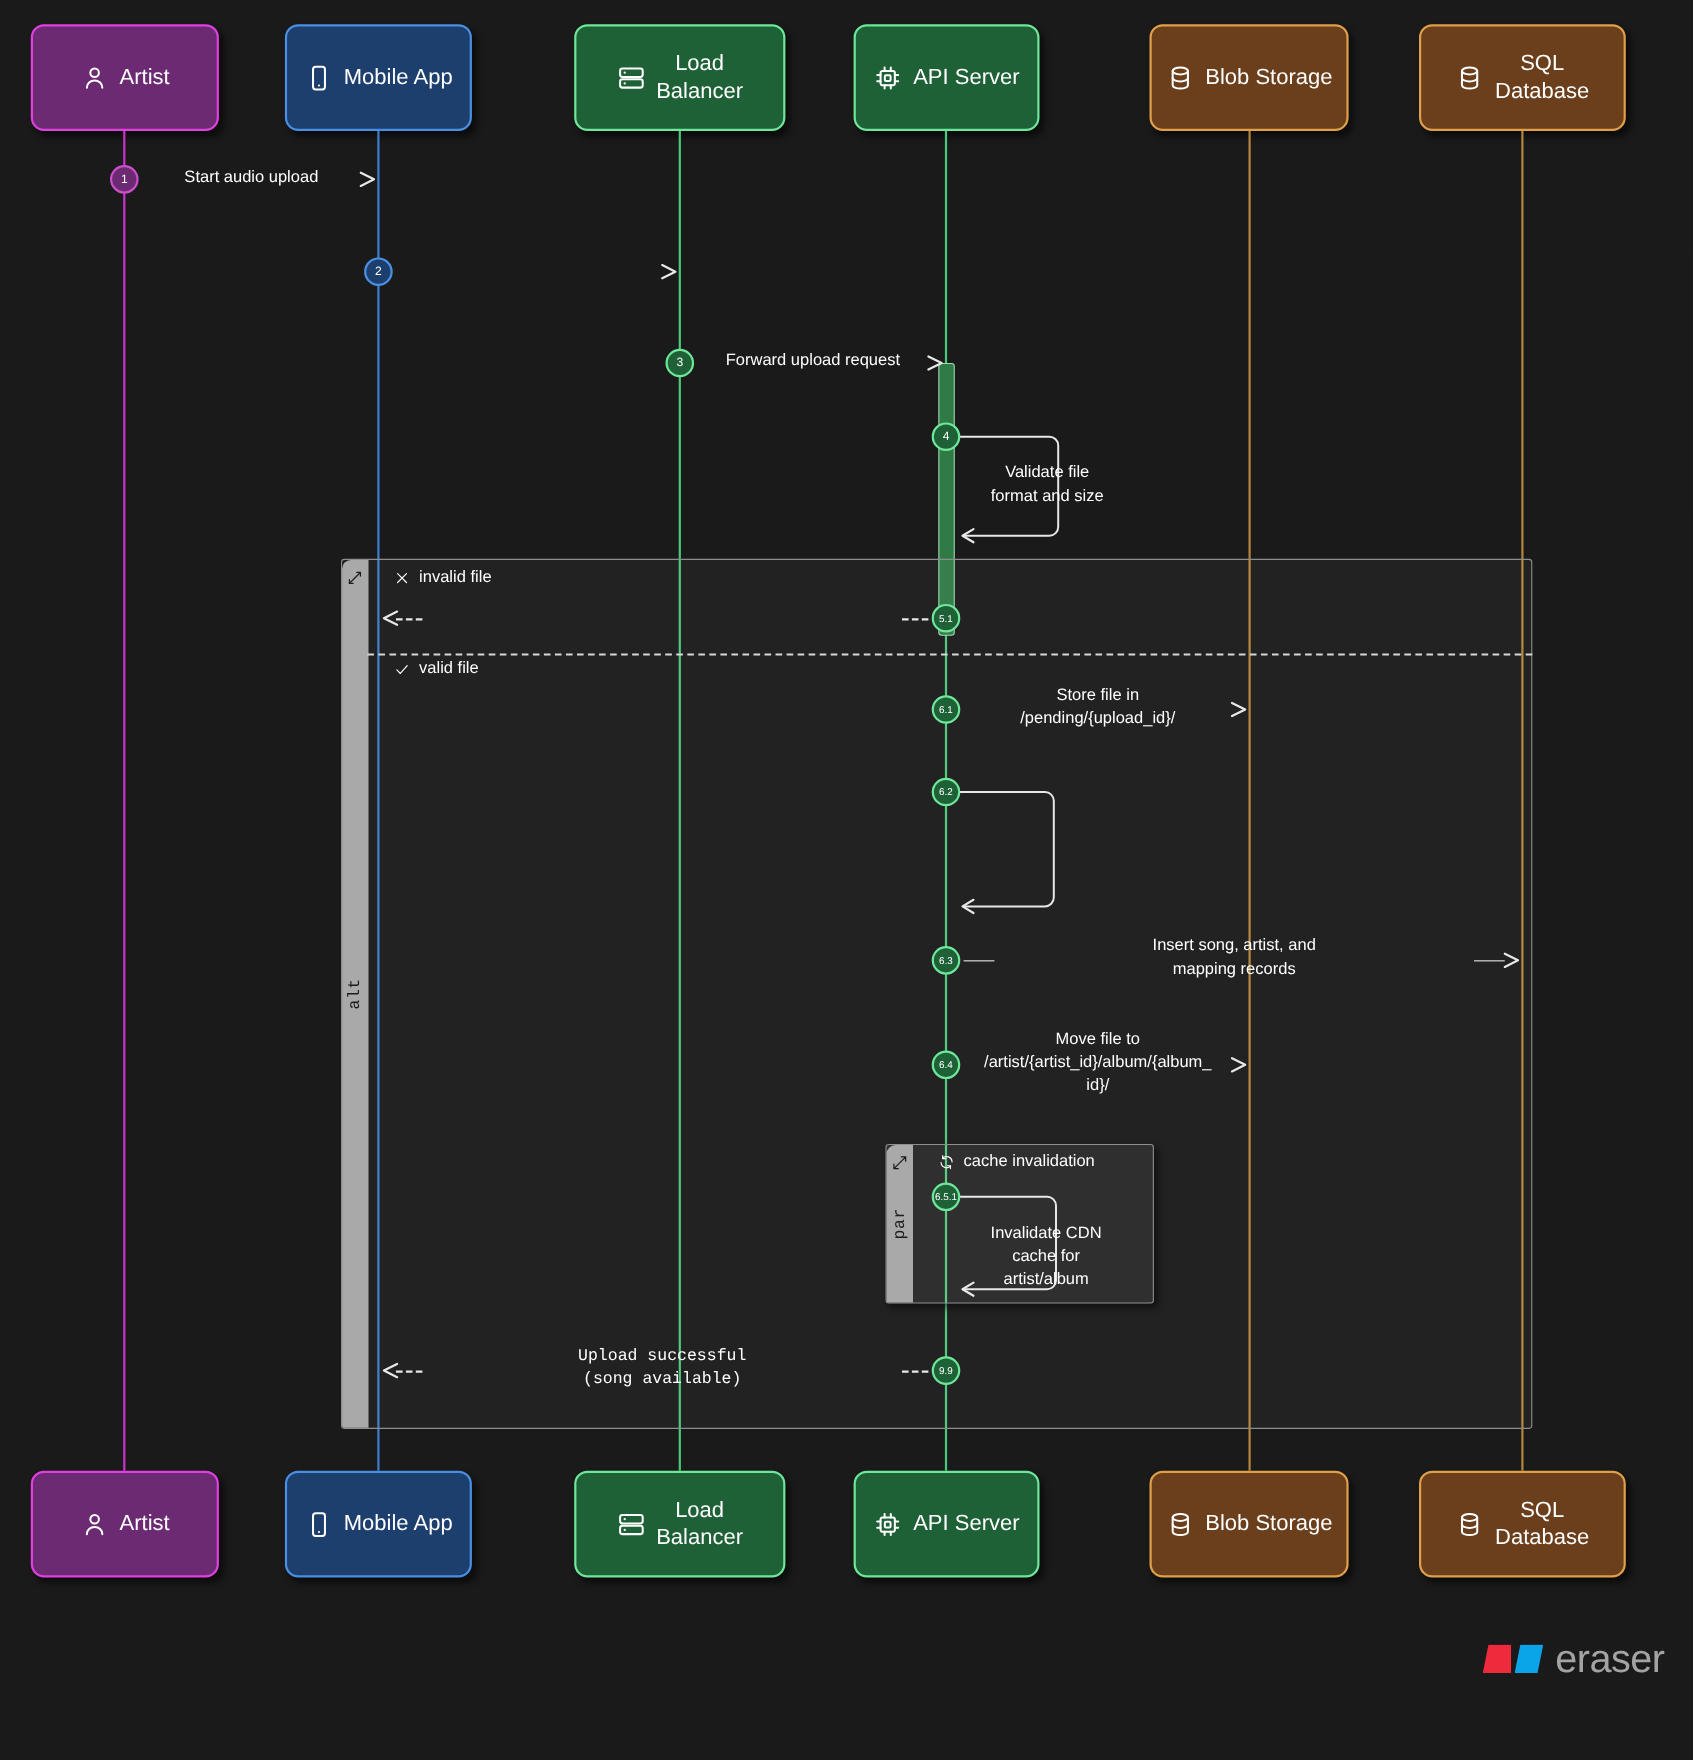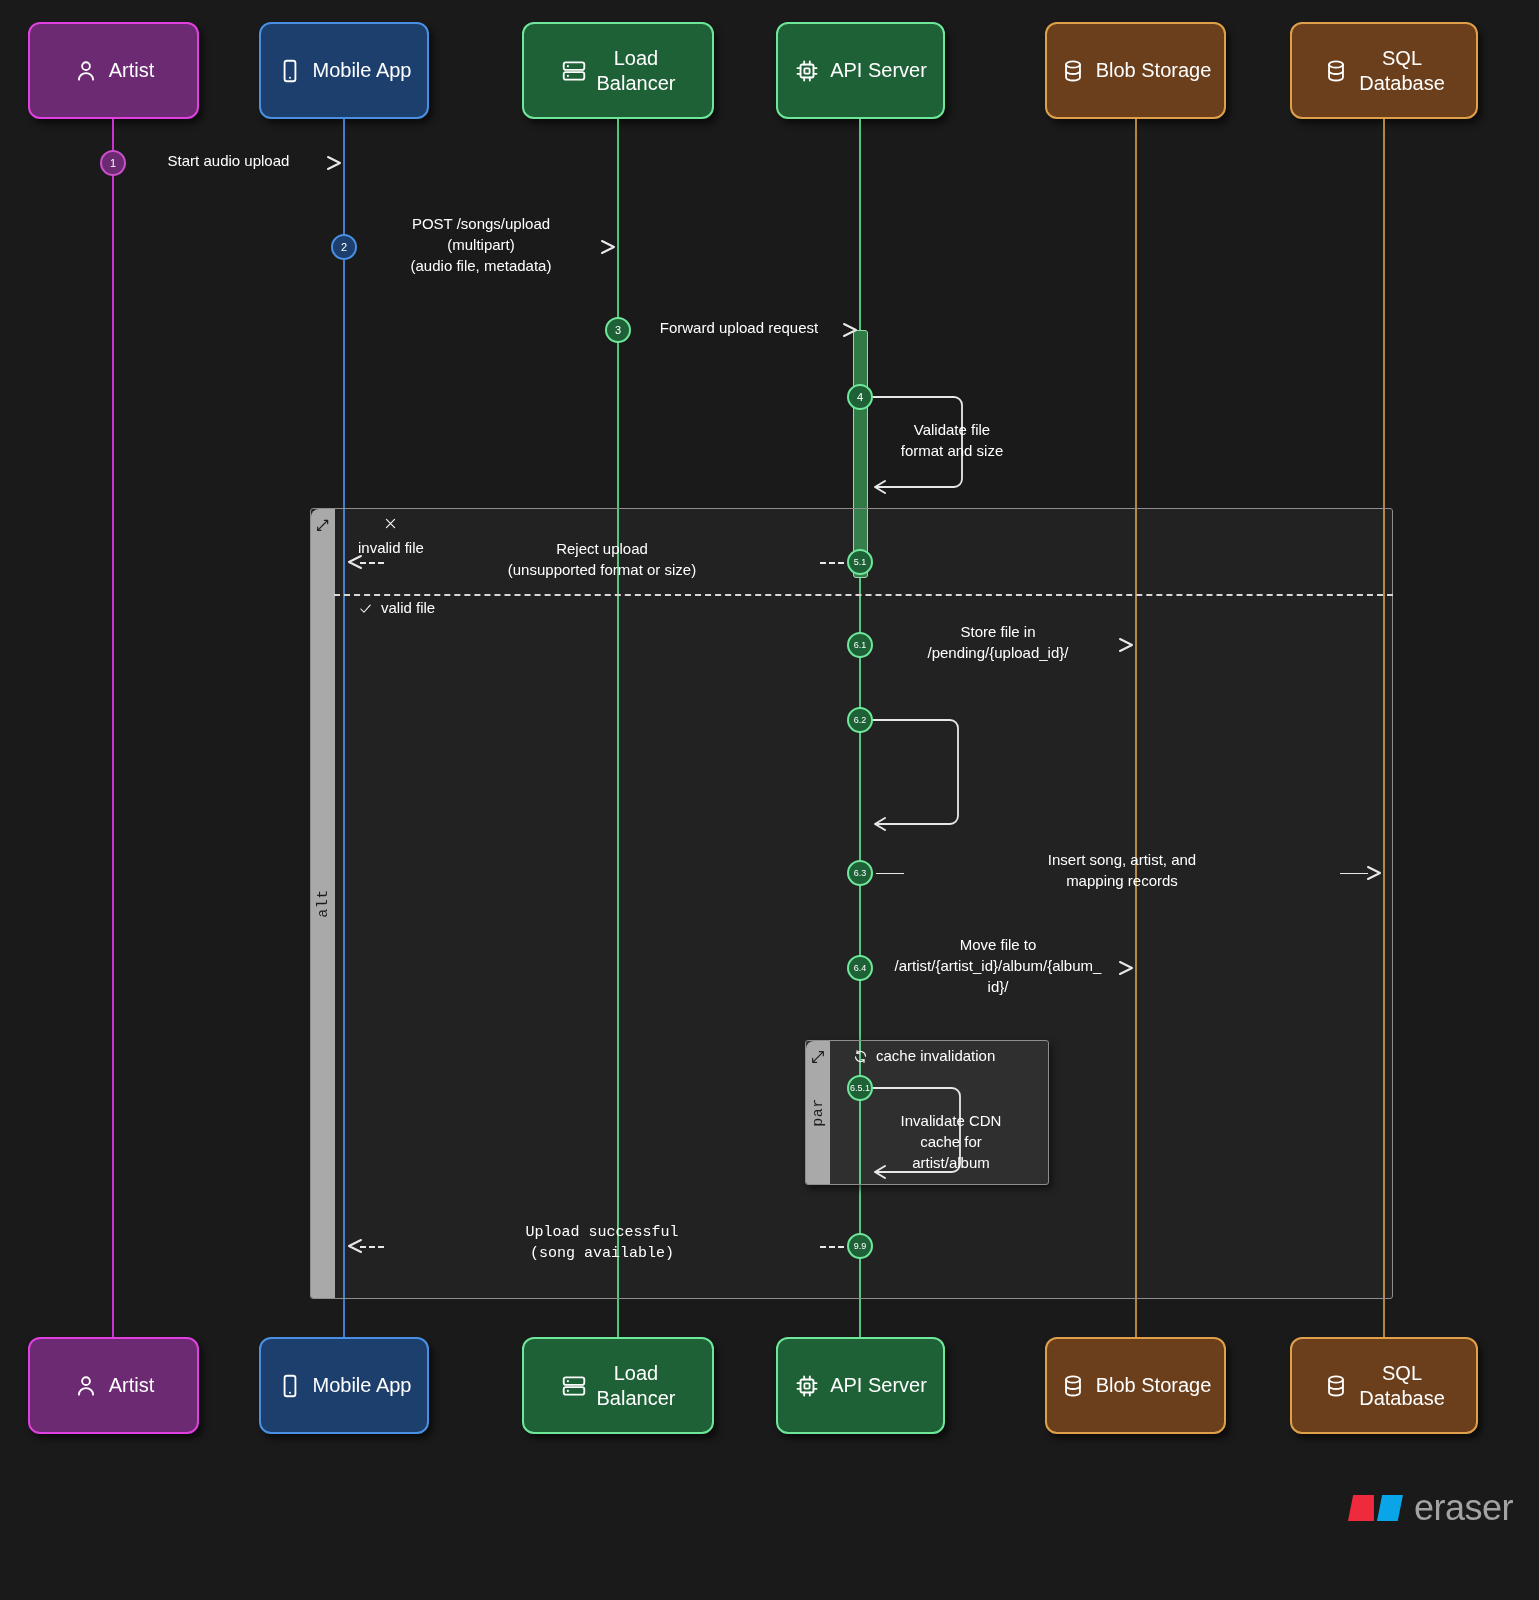--- a/index.html
+++ b/index.html
@@ -195,21 +195,21 @@
     <div class="lifeline" style="left: 1383px; top: 119px; height: 1218px; background: rgb(181, 133, 60);"></div>
     <div class="group" style="left: 310px; top: 508px; width: 1083px; height: 791px;">
       <div class="gtab">
         <div class="gtabicon"><svg width="16" height="16" viewBox="0 0 24 24">
             <path d="M4 20l8-8M12 12l7-7M19 5h-5M19 5v5" stroke="#1c1c1c" fill="none" stroke-width="1.7" stroke-linecap="round" stroke-linejoin="round"></path>
             <path d="M4 20v-5M4 20h5" stroke="#1c1c1c" fill="none" stroke-width="1.7" stroke-linecap="round" stroke-linejoin="round"></path>
           </svg></div>
         <div class="gtabtext">alt</div>
       </div>
     </div>
-    <div class="glabel" style="left: 358px; top: 516px; flex-direction: column;">
+    <div class="glabel" style="left: 358px; top: 516px;">
       <span style="display: flex;">
         <svg width="15" height="15" viewBox="0 0 24 24">
           <path d="M5.5 5.5l13 13M18.5 5.5l-13 13" stroke="#ffffff" fill="none" stroke-width="1.7" stroke-linecap="round" stroke-linejoin="round"></path>
         </svg>
       </span>
       <span>invalid file</span>
     </div>
     <div class="divider" style="left: 334px; top: 594px; width: 1059px;"></div>
     <div class="glabel" style="left: 358px; top: 599px;">
       <span style="display: flex;">
@@ -236,41 +236,36 @@
         </svg>
       </span>
       <span>cache invalidation</span>
     </div>
     <div class="activation" style="left: 853px; top: 330px; width: 15px; height: 248px; background: rgb(47, 122, 69); border: 1.5px solid rgb(154, 216, 174);"></div>
     <div class="msglabel" style="left: 133px; width: 191px; top: 149.5px;">Start audio upload</div>
     <div class="arrowhead" style="top: 155px; left: 326px;"><svg width="18" height="16" viewBox="0 0 18 16">
         <path d="M2 2l12 6-12 6" stroke="#e8e8e8" fill="none" stroke-width="2" stroke-linecap="round" stroke-linejoin="round"></path>
       </svg></div>
     <div class="seqnum" style="left: 100px; top: 150px; background: rgb(107, 42, 114); border-color: rgb(204, 79, 204);">1</div>
-    <div class="msglabel" style="left: 364px; width: 234px; top: 212.5px;">POST /songs/upload
-(multipart)
-(audio file, metadata)</div>
     <div class="arrowhead" style="top: 239px; left: 600px;"><svg width="18" height="16" viewBox="0 0 18 16">
         <path d="M2 2l12 6-12 6" stroke="#e8e8e8" fill="none" stroke-width="2" stroke-linecap="round" stroke-linejoin="round"></path>
       </svg></div>
     <div class="seqnum" style="left: 331px; top: 234px; background: rgb(29, 63, 110); border-color: rgb(74, 144, 226);">2</div>
     <div class="msglabel" style="left: 638px; width: 202px; top: 316.5px;">Forward upload request</div>
     <div class="arrowhead" style="top: 322px; left: 842px;"><svg width="18" height="16" viewBox="0 0 18 16">
         <path d="M2 2l12 6-12 6" stroke="#e8e8e8" fill="none" stroke-width="2" stroke-linecap="round" stroke-linejoin="round"></path>
       </svg></div>
     <div class="seqnum" style="left: 605px; top: 317px; background: rgb(31, 97, 54); border-color: rgb(110, 231, 154);">3</div>
     <div class="selfloop" style="left: 860px; top: 393px;"><svg width="128" height="104" viewBox="0 0 128 104">
         <path d="M4 4 H 94 a8 8 0 0 1 8 8 V 86 a8 8 0 0 1 -8 8 H 16" stroke="#e8e8e8" fill="none" stroke-width="1.8" stroke-linejoin="round"></path>
         <path d="M25 88 L15 94 L25 100" stroke="#e8e8e8" fill="none" stroke-width="2" stroke-linecap="round" stroke-linejoin="round"></path>
       </svg></div>
     <div class="msglabel" style="left: 890px; width: 124px; top: 419px;">Validate file
 format and size</div>
     <div class="seqnum" style="left: 847px; top: 384px; background: rgb(31, 97, 54); border-color: rgb(110, 231, 154);">4</div>
-    <div class="msglabel" style="left: 392px; width: 420px; top: 538px;">Reject upload
-(unsupported format or size)</div>
     <div class="mline dashed" style="left: 360px; top: 562px; width: 24px;"></div>
     <div class="mline dashed" style="left: 820px; top: 562px; width: 24px;"></div>
     <div class="arrowhead" style="top: 554px; left: 345px;"><svg width="18" height="16" viewBox="0 0 18 16">
         <path d="M16 2L4 8l12 6" stroke="#e8e8e8" fill="none" stroke-width="2" stroke-linecap="round" stroke-linejoin="round"></path>
       </svg></div>
     <div class="seqnum small" style="left: 847px; top: 549px; background: rgb(31, 97, 54); border-color: rgb(110, 231, 154);">5.1</div>
     <div class="msglabel" style="left: 880px; width: 236px; top: 621px;">Store file in
 /pending/{upload_id}/</div>
     <div class="arrowhead" style="top: 637px; left: 1118px;"><svg width="18" height="16" viewBox="0 0 18 16">
         <path d="M2 2l12 6-12 6" stroke="#e8e8e8" fill="none" stroke-width="2" stroke-linecap="round" stroke-linejoin="round"></path>

